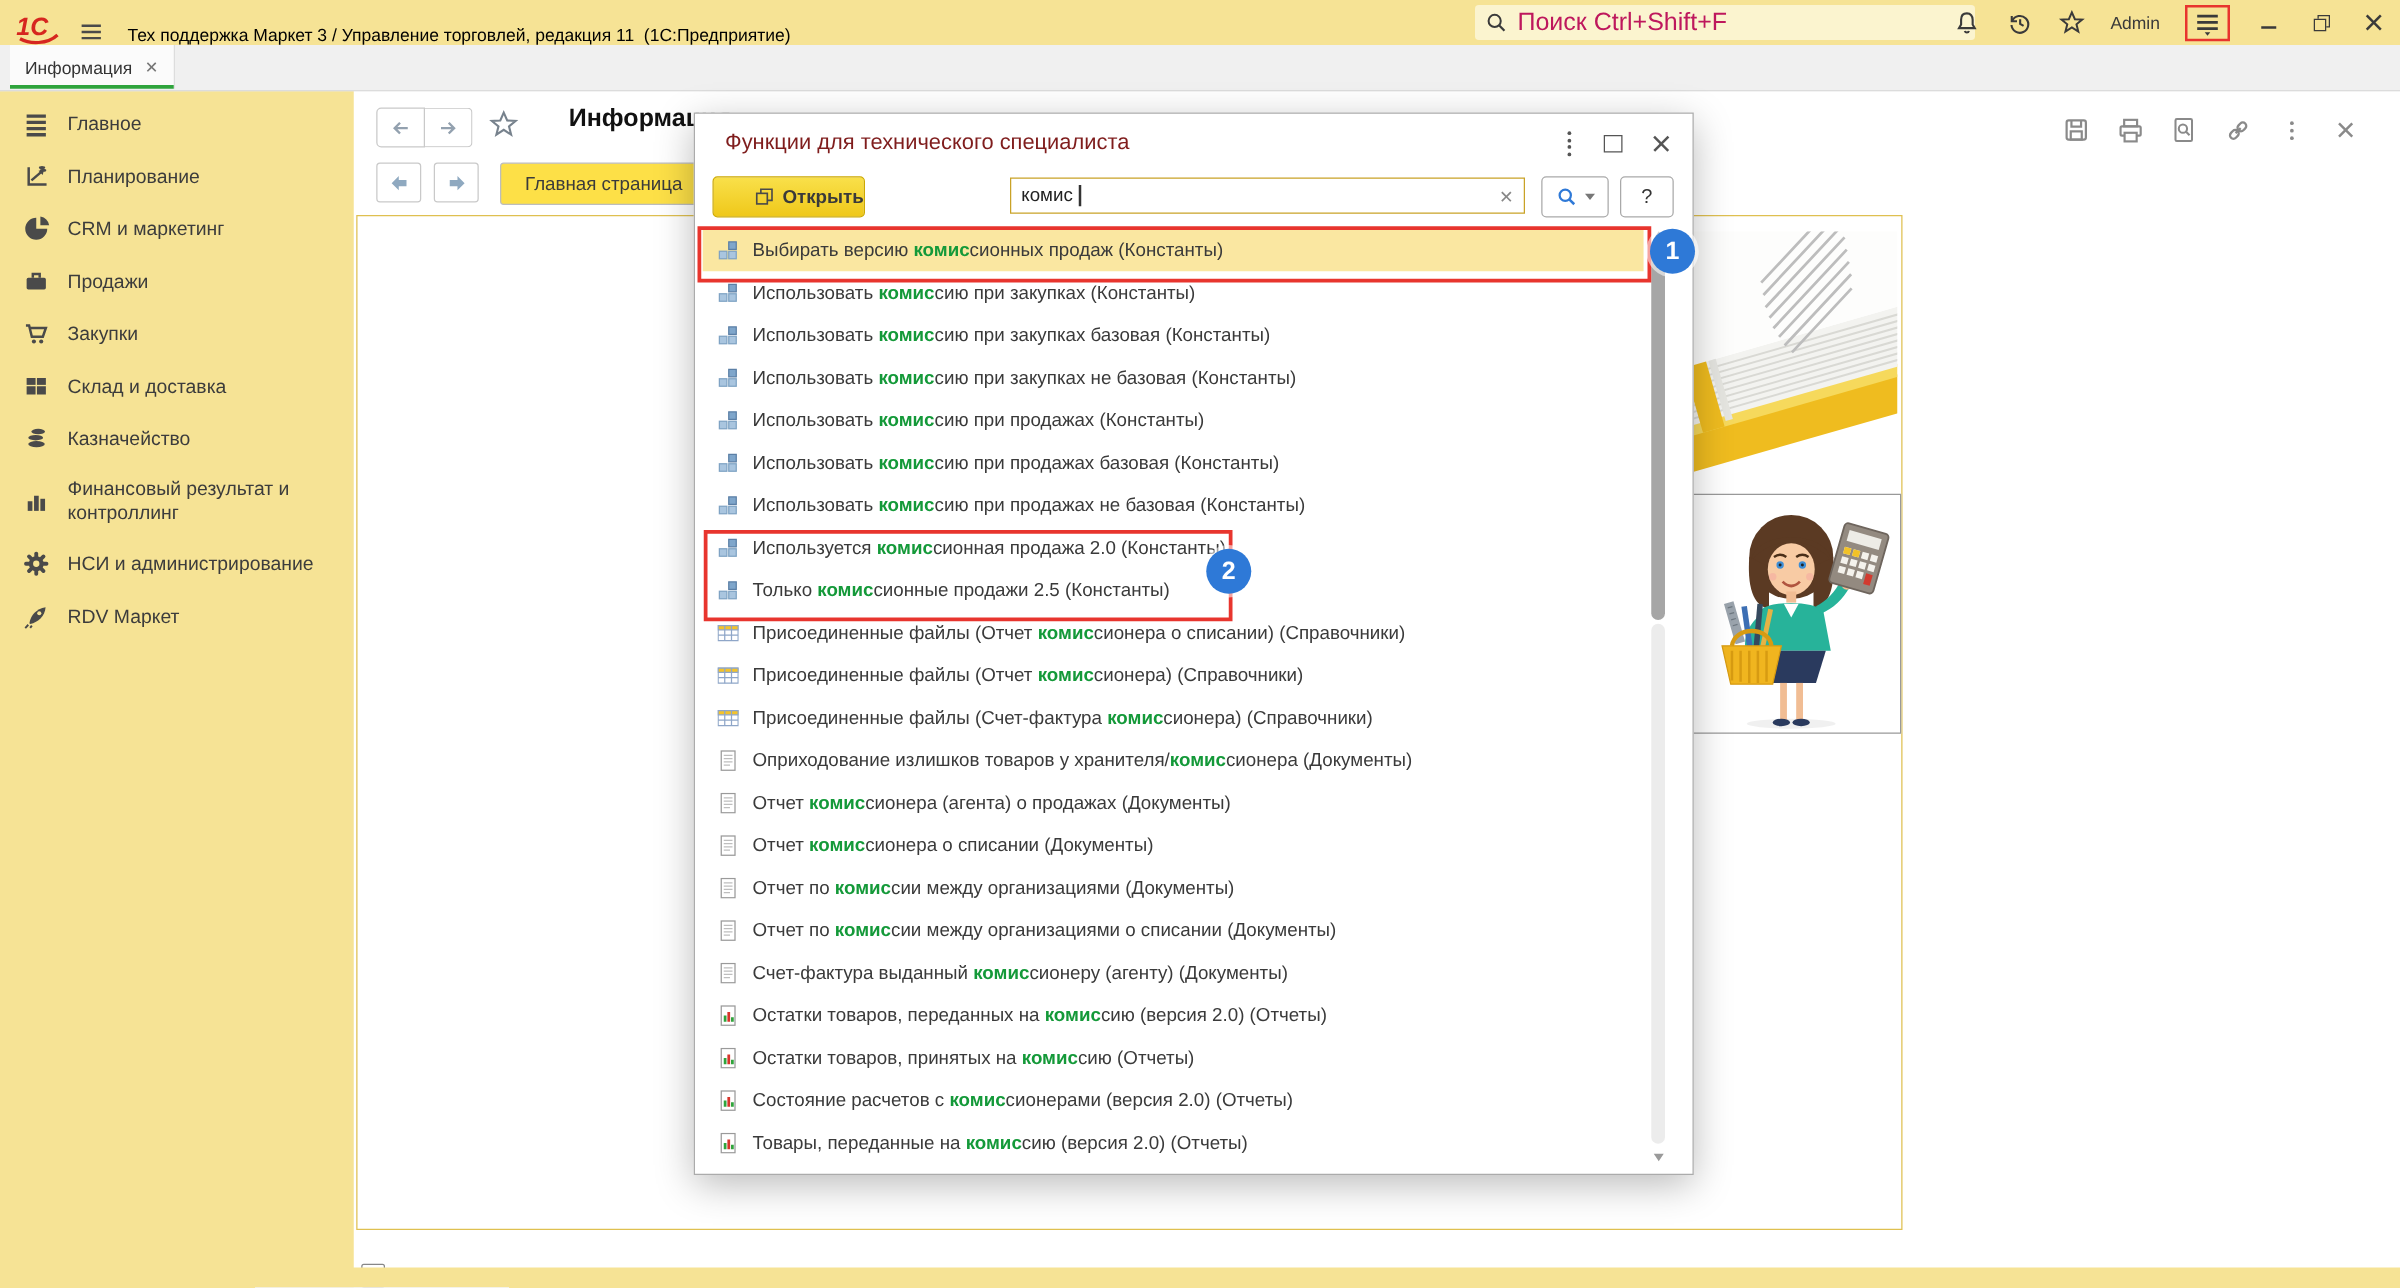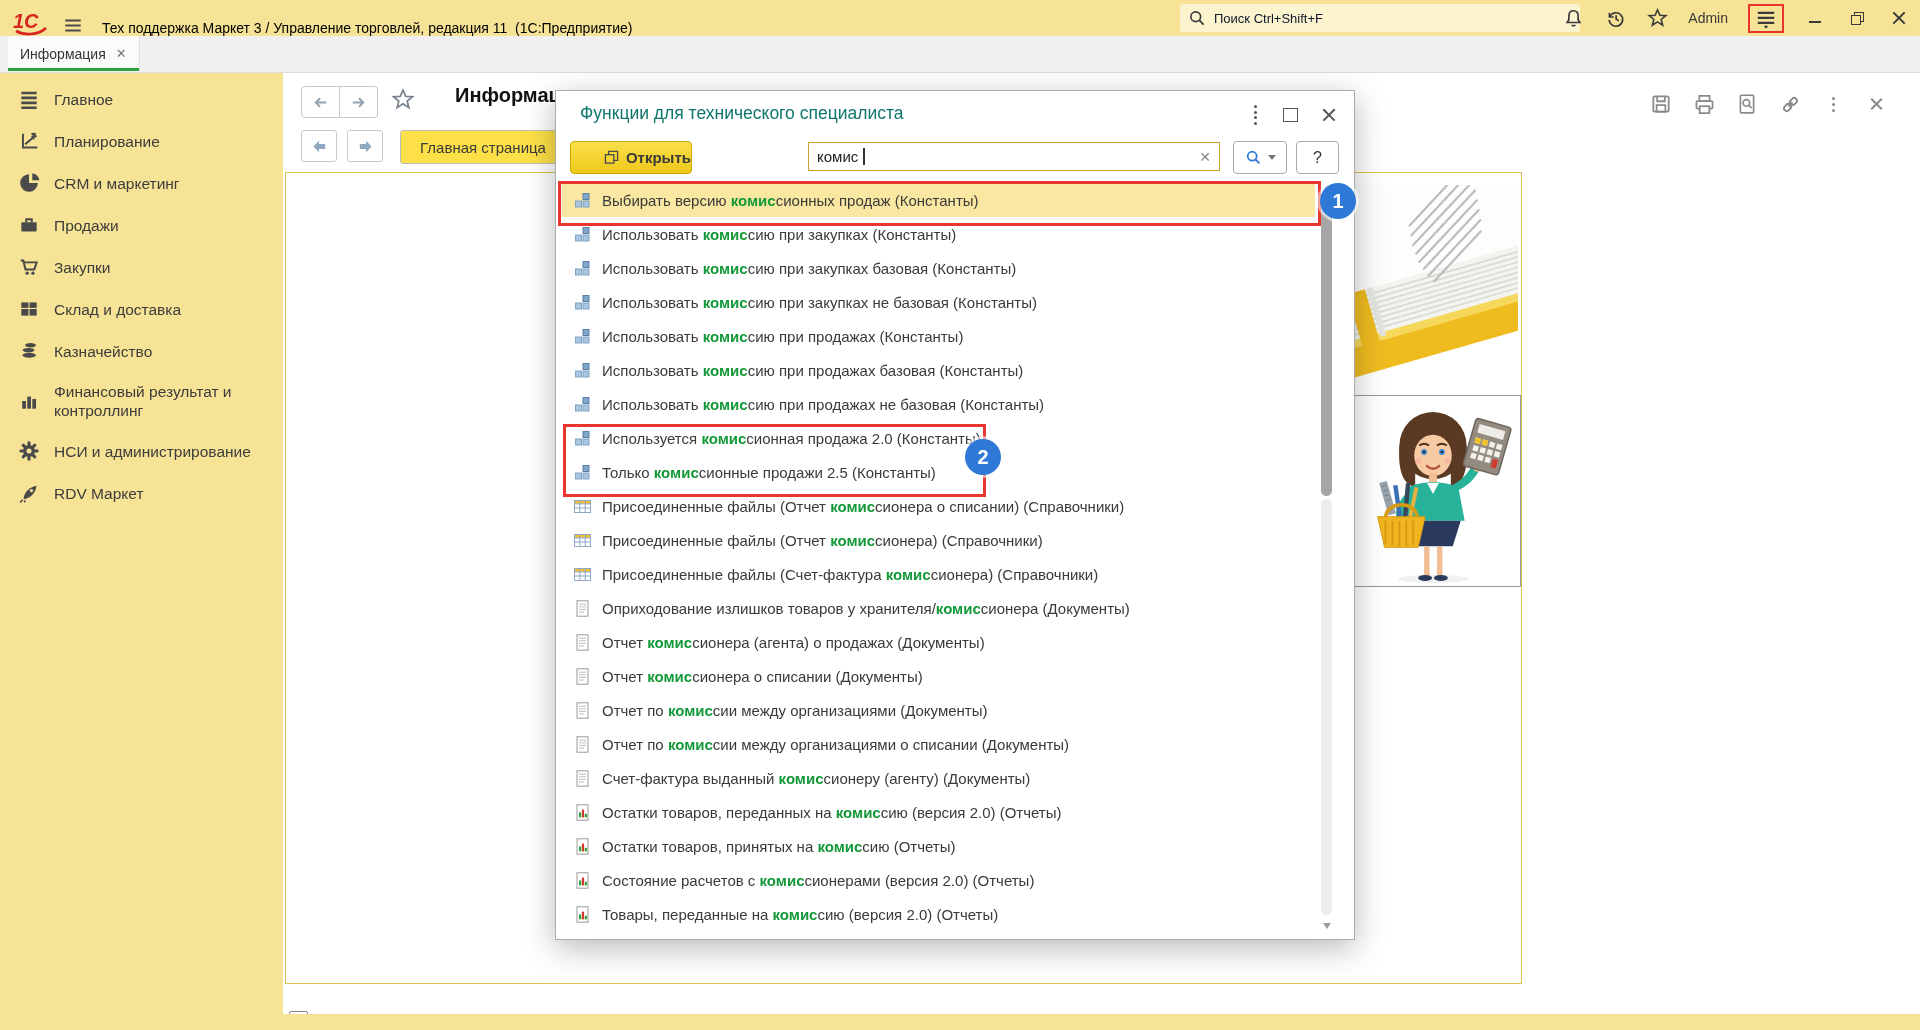--- a/index.html
+++ b/index.html
@@ -5,21 +5,21 @@
   html,body{margin:0;padding:0;background:#e9e9e9;font-family:"Liberation Sans",sans-serif;}
   #app{position:relative;width:1920px;height:1030px;background:#fff;overflow:hidden;}
 
   
   .topbar{position:absolute;left:0;top:0;width:1920px;height:36px;background:#F6E395;display:flex;align-items:flex-end;z-index:20;}
   .tb-logo{margin-left:12px;width:36px;height:28px;flex:0 0 auto;}
   .tb-burger{margin-left:14px;width:22px;height:22px;flex:0 0 auto;cursor:pointer;}
   .tb-title{margin-left:18px;font-size:14px;color:#000000;white-space:pre;}
   .tb-search{position:absolute;left:1180px;top:4px;width:400px;height:28px;background:#FBF4CF;border-radius:3px;display:flex;align-items:center;}
   .tb-search svg{margin-left:8px;}
-  .tb-search .ph{margin-left:8px;font-size:13px;color:#0f172a;}
+  .tb-search .ph{margin-left:8px;font-size:20px;color:#be185d;}
   .tb-right{position:absolute;right:10px;top:0;height:36px;display:flex;align-items:center;gap:20px;}
   .tb-ic{width:22px;height:22px;cursor:pointer;display:flex;align-items:center;justify-content:center;}
   .tb-user{font-size:14px;color:#3a3a3a;}
   .tb-menu-btn{border:2px solid #E8352E;padding:2px 5px 1px 5px;display:flex;align-items:center;cursor:pointer;}
   .winbtn{width:22px;height:22px;display:flex;align-items:center;justify-content:center;cursor:pointer;color:#3a3a3a;}
   .wb-min{width:12px;height:2px;background:#3a3a3a;margin-top:8px;}
   .wb-rest{position:relative;width:12px;height:12px;}
   .wb-rest i{position:absolute;border:1.5px solid #3a3a3a;width:8px;height:8px;display:block;}
   .wb-rest i.b{left:0;top:3px;background:#F6E395;}
   .wb-rest i.t{left:3px;top:0;}
@@ -60,21 +60,21 @@
   .content-panel{position:absolute;left:285px;top:172px;width:1237px;height:812px;background:#fff;border:1px solid #DFC050;box-sizing:border-box;z-index:1;}
   .img-book{position:absolute;left:1347px;top:185px;width:171px;height:193px;overflow:hidden;z-index:2;}
   .img-woman{position:absolute;left:1347px;top:395px;width:172px;height:190px;border:1px solid #999;overflow:hidden;z-index:2;background:#fff;}
   .startup-row{position:absolute;left:289px;top:992px;display:flex;align-items:center;z-index:2;}
   .chk{width:17px;height:17px;background:#fff;border:1px solid #878787;border-radius:2px;display:flex;align-items:center;justify-content:center;cursor:pointer;}
   .startup-row .lbl{margin-left:10px;font-size:15px;color:#3C3C3C;margin-top:39px;}
   .footer{position:absolute;left:0;bottom:0;width:1920px;height:16px;background:#F6E395;z-index:6;}
 
   
   .dialog{position:absolute;left:555px;top:90px;width:800px;height:850px;background:#fff;border:1px solid #ABABAB;box-shadow:0 8px 30px rgba(0,0,0,.28);z-index:50;box-sizing:border-box;}
-  .dlg-title{position:absolute;left:24px;top:12px;font-size:17.5px;color:#0f766e;}
+  .dlg-title{position:absolute;left:24px;top:12px;font-size:17.5px;color:#7f1d1d;}
   .dlg-controls{position:absolute;right:18px;top:12px;display:flex;align-items:center;gap:24px;}
   .dlg-kebab{display:flex;flex-direction:column;gap:2.5px;cursor:pointer;padding:2px;}
   .dlg-kebab i{width:3px;height:3px;border-radius:50%;background:#555;display:block;}
   .dlg-max{width:13px;height:12px;border:1.6px solid #555;cursor:pointer;}
   .dlg-x{position:relative;width:14px;height:14px;cursor:pointer;}
   .dlg-x i{position:absolute;left:-1px;top:6px;width:16px;height:1.8px;background:#555;display:block;}
   .dlg-x i:first-child{transform:rotate(45deg);} .dlg-x i:last-child{transform:rotate(-45deg);}
   .btn-open{position:absolute;left:14px;top:50px;width:104px;height:31px;border:1px solid #CDA900;border-radius:4px;background:linear-gradient(#F9E04A,#EFC81A);display:flex;align-items:center;justify-content:flex-end;cursor:pointer;padding-left:16px;}
   .btn-open .lbl{margin-left:7px;font-size:15px;font-weight:bold;color:#3A3A3A;}
   .dlg-search{position:absolute;left:252px;top:51px;width:412px;height:29px;border:1px solid #C9A227;background:#fff;display:flex;align-items:center;box-sizing:border-box;cursor:text;}

